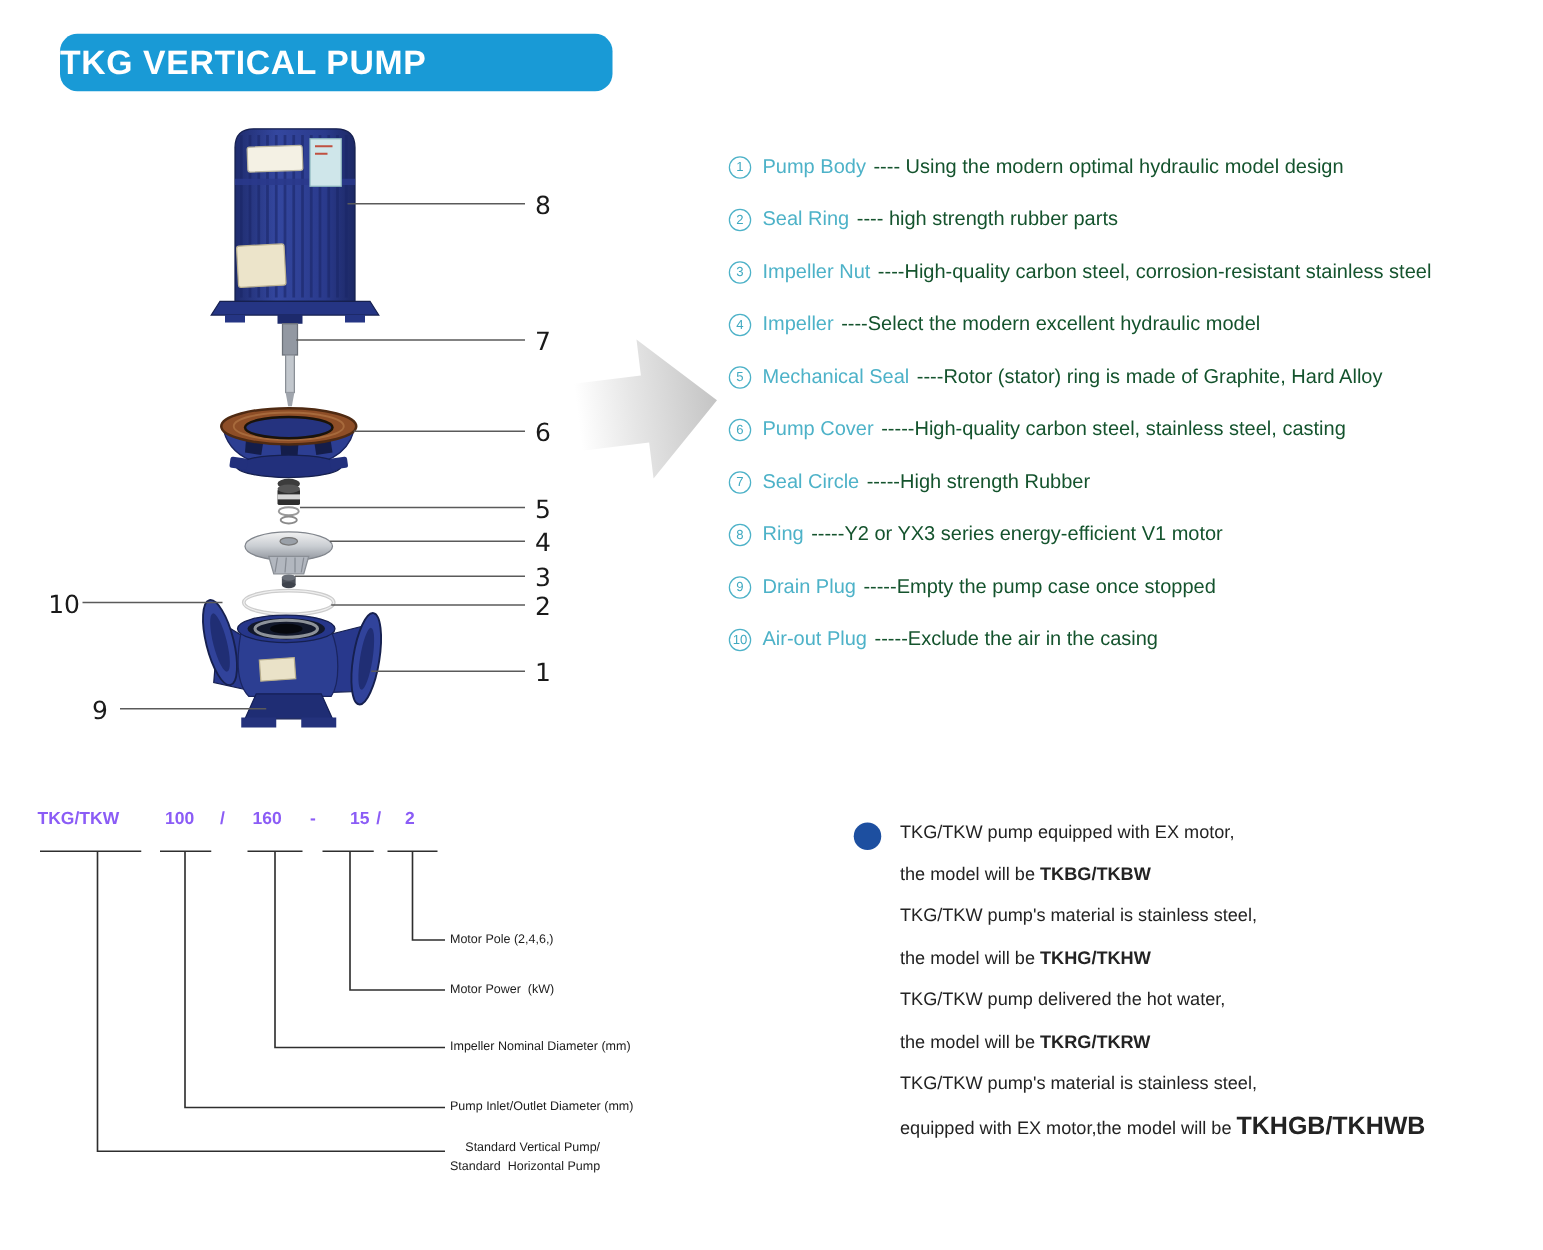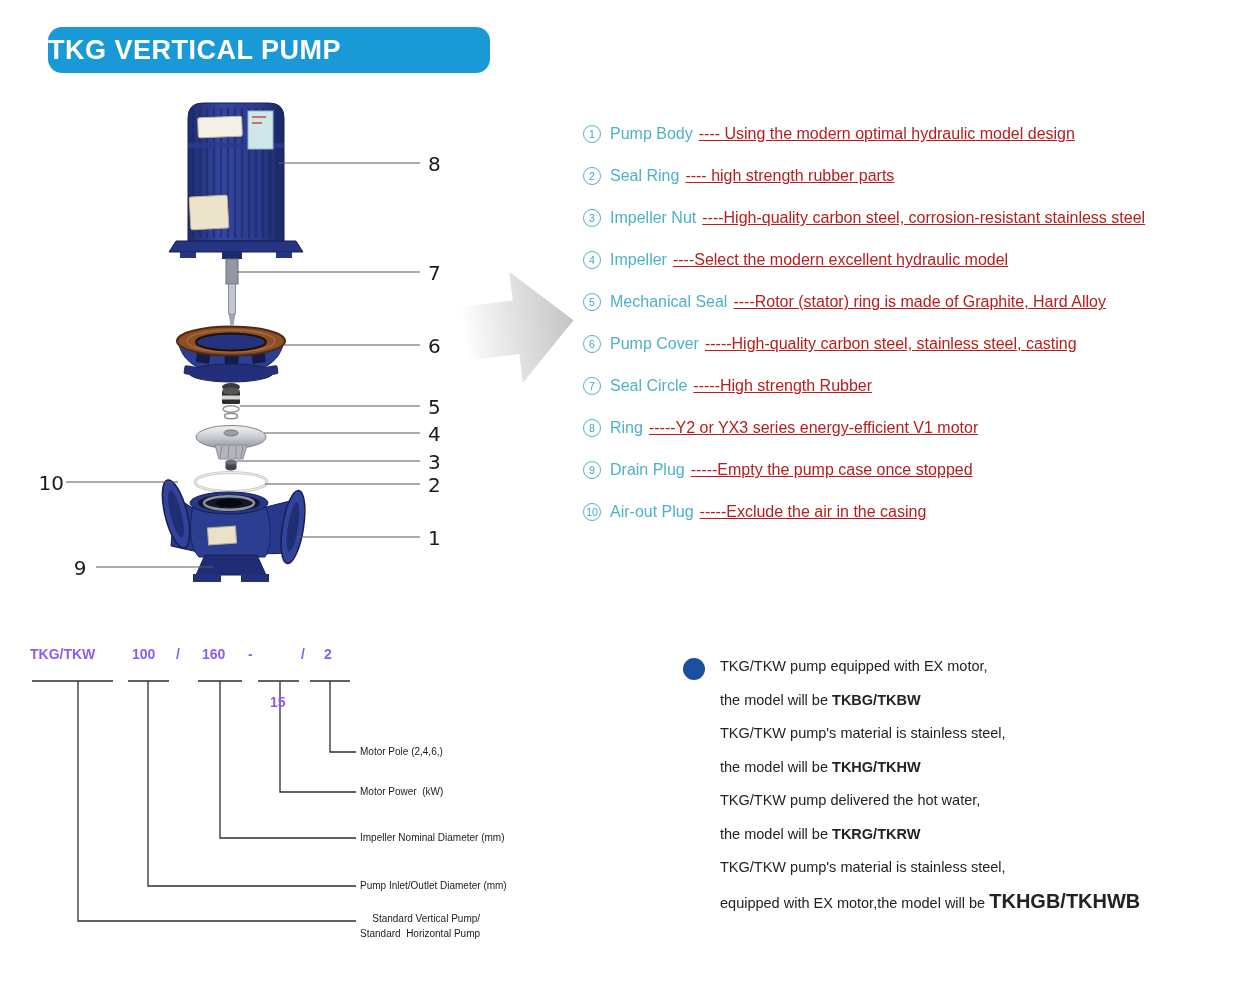--- a/index.html
+++ b/index.html
@@ -19,21 +19,21 @@
 
   
   .callout{position:absolute;font-size:20px;color:#1a1a1a;font-family:"DejaVu Sans",sans-serif;}
 
   
   .parts-list{position:absolute;left:583px;top:125px;display:flex;flex-direction:column;gap:23.5px;}
   .part-item{display:flex;align-items:center;height:18.5px;white-space:nowrap;font-size:16px;}
   .part-num{flex:none;width:16px;height:16px;border:1.3px solid #4db2c8;border-radius:50%;
             color:#3fa9c0;font-size:10.5px;line-height:16px;text-align:center;margin-right:9px;}
   .part-name{color:#4db2c8;margin-right:6px;}
-  .part-desc{color:#b91c1c;text-decoration:underline;}
+  .part-desc{color:#14532d;}
 
   
   .mc-token{position:absolute;top:646px;font-size:14px;font-weight:bold;color:#8b5cf6;}
   .mc-label{position:absolute;left:360px;font-size:10px;color:#1c1c1c;
             white-space:pre-wrap;line-height:1.45;}
 
   
   .bullet{position:absolute;left:683px;top:658px;width:22px;height:22px;
           border-radius:50%;background:#1d4fa0;}
   .notes{position:absolute;left:720px;top:659px;width:470px;}
@@ -234,21 +234,21 @@
       <span class="part-name">Air-out Plug</span>
       <span class="part-desc">-----Exclude the air in the casing</span>
     </div>
   </div>
 
   <div class="mc-token" style="left:30px;">TKG/TKW</div>
   <div class="mc-token" style="left:132px;">100</div>
   <div class="mc-token" style="left:176px;">/</div>
   <div class="mc-token" style="left:202px;">160</div>
   <div class="mc-token" style="left:248px;">-</div>
-  <div class="mc-token" style="left:270px;margin-top:48px;">15</div>
+  <div class="mc-token" style="left:280px;">15</div>
   <div class="mc-token" style="left:301px;">/</div>
   <div class="mc-token" style="left:324px;">2</div>
 
   <div class="mc-label" style="top:745px;">Motor Pole (2,4,6,)</div>
   <div class="mc-label" style="top:785px;">Motor Power  (kW)</div>
   <div class="mc-label" style="top:831px;">Impeller Nominal Diameter (mm)</div>
   <div class="mc-label" style="top:879px;">Pump Inlet/Outlet Diameter (mm)</div>
   <div class="mc-label" style="top:912px;text-align:right;">Standard Vertical Pump/
 Standard  Horizontal Pump</div>
 

